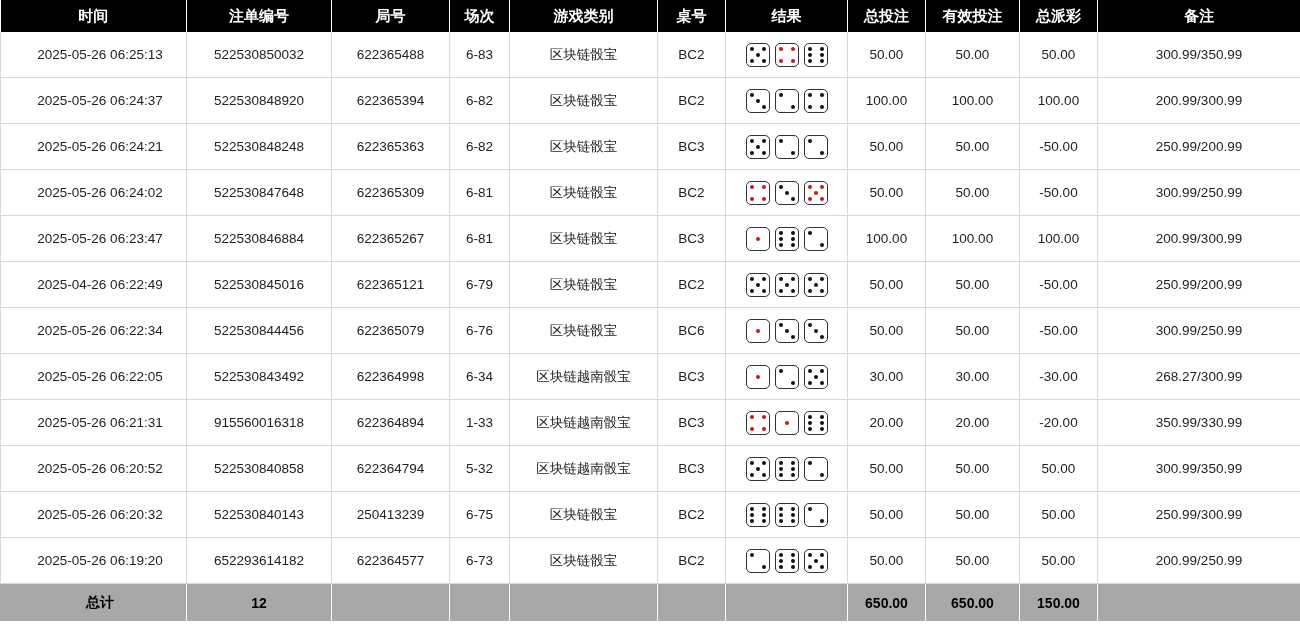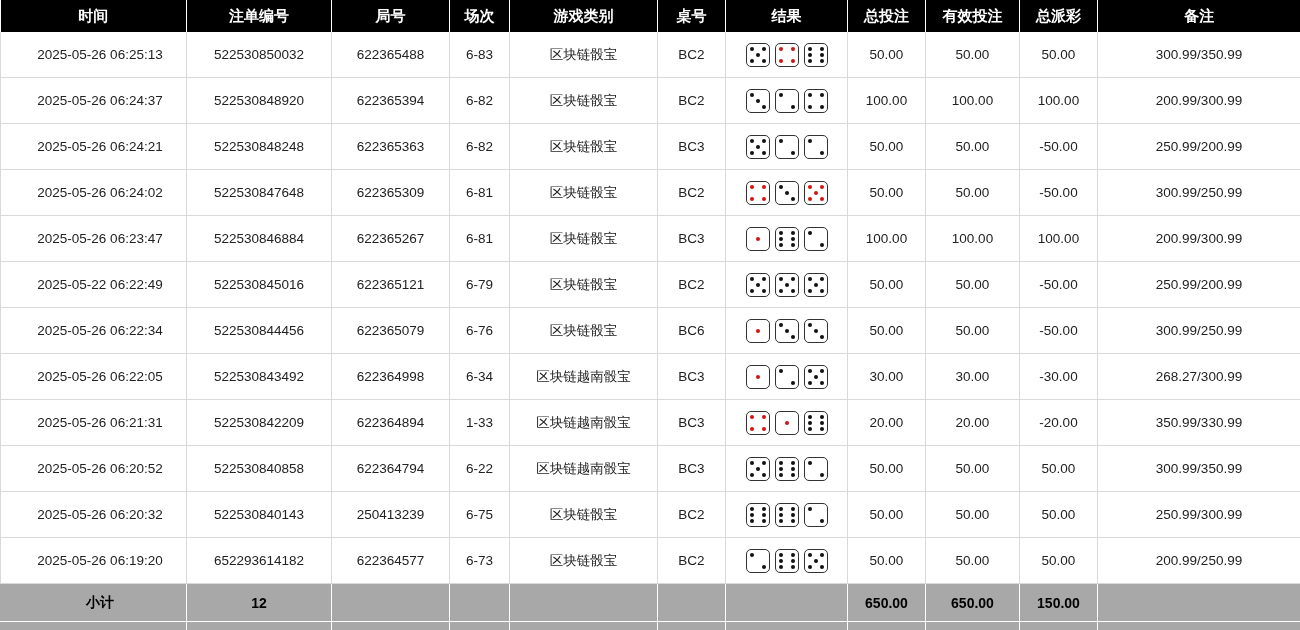--- a/index.html
+++ b/index.html
@@ -376,21 +376,21 @@
                 <span class="pip"></span>
               </div>
             </div>
           </td>
           <td class="amount-blue">100.00</td>
           <td>100.00</td>
           <td class="amount-black">100.00</td>
           <td>200.99/300.99</td>
         </tr>
         <tr>
-          <td>2025-05-22 06:22:49</td>
+          <td>2025-04-26 06:22:49</td>
           <td>522530845016</td>
           <td>622365121</td>
           <td>6-79</td>
           <td>区块链骰宝</td>
           <td>BC2</td>
           <td>
             <div class="dice-cell">
               <div class="die">
                 <span class="pip"></span>
                 <span class="pip empty"></span>
@@ -524,21 +524,21 @@
               </div>
             </div>
           </td>
           <td class="amount-blue">30.00</td>
           <td>30.00</td>
           <td class="amount-red">-30.00</td>
           <td>268.27/300.99</td>
         </tr>
         <tr>
           <td>2025-05-26 06:21:31</td>
-          <td>522530842209</td>
+          <td>915560016318</td>
           <td>622364894</td>
           <td>1-33</td>
           <td>区块链越南骰宝</td>
           <td>BC3</td>
           <td>
             <div class="dice-cell">
               <div class="die">
                 <span class="pip red"></span>
                 <span class="pip empty"></span>
                 <span class="pip red"></span>
@@ -575,21 +575,21 @@
           </td>
           <td class="amount-blue">20.00</td>
           <td>20.00</td>
           <td class="amount-red">-20.00</td>
           <td>350.99/330.99</td>
         </tr>
         <tr>
           <td>2025-05-26 06:20:52</td>
           <td>522530840858</td>
           <td>622364794</td>
-          <td>6-22</td>
+          <td>5-32</td>
           <td>区块链越南骰宝</td>
           <td>BC3</td>
           <td>
             <div class="dice-cell">
               <div class="die">
                 <span class="pip"></span>
                 <span class="pip empty"></span>
                 <span class="pip"></span>
                 <span class="pip empty"></span>
                 <span class="pip"></span>
@@ -720,33 +720,20 @@
               </div>
             </div>
           </td>
           <td class="amount-blue">50.00</td>
           <td>50.00</td>
           <td class="amount-black">50.00</td>
           <td>200.99/250.99</td>
         </tr>
       </tbody>
     <tfoot>
-      <tr class="summary-row">
-        <td>小计</td>
-        <td>12</td>
-        <td class="blank"></td>
-        <td class="blank"></td>
-        <td class="blank"></td>
-        <td class="blank"></td>
-        <td class="blank"></td>
-        <td>650.00</td>
-        <td>650.00</td>
-        <td>150.00</td>
-        <td class="blank"></td>
-      </tr>
       <tr class="summary-row">
         <td>总计</td>
         <td>12</td>
         <td class="blank"></td>
         <td class="blank"></td>
         <td class="blank"></td>
         <td class="blank"></td>
         <td class="blank"></td>
         <td>650.00</td>
         <td>650.00</td>

